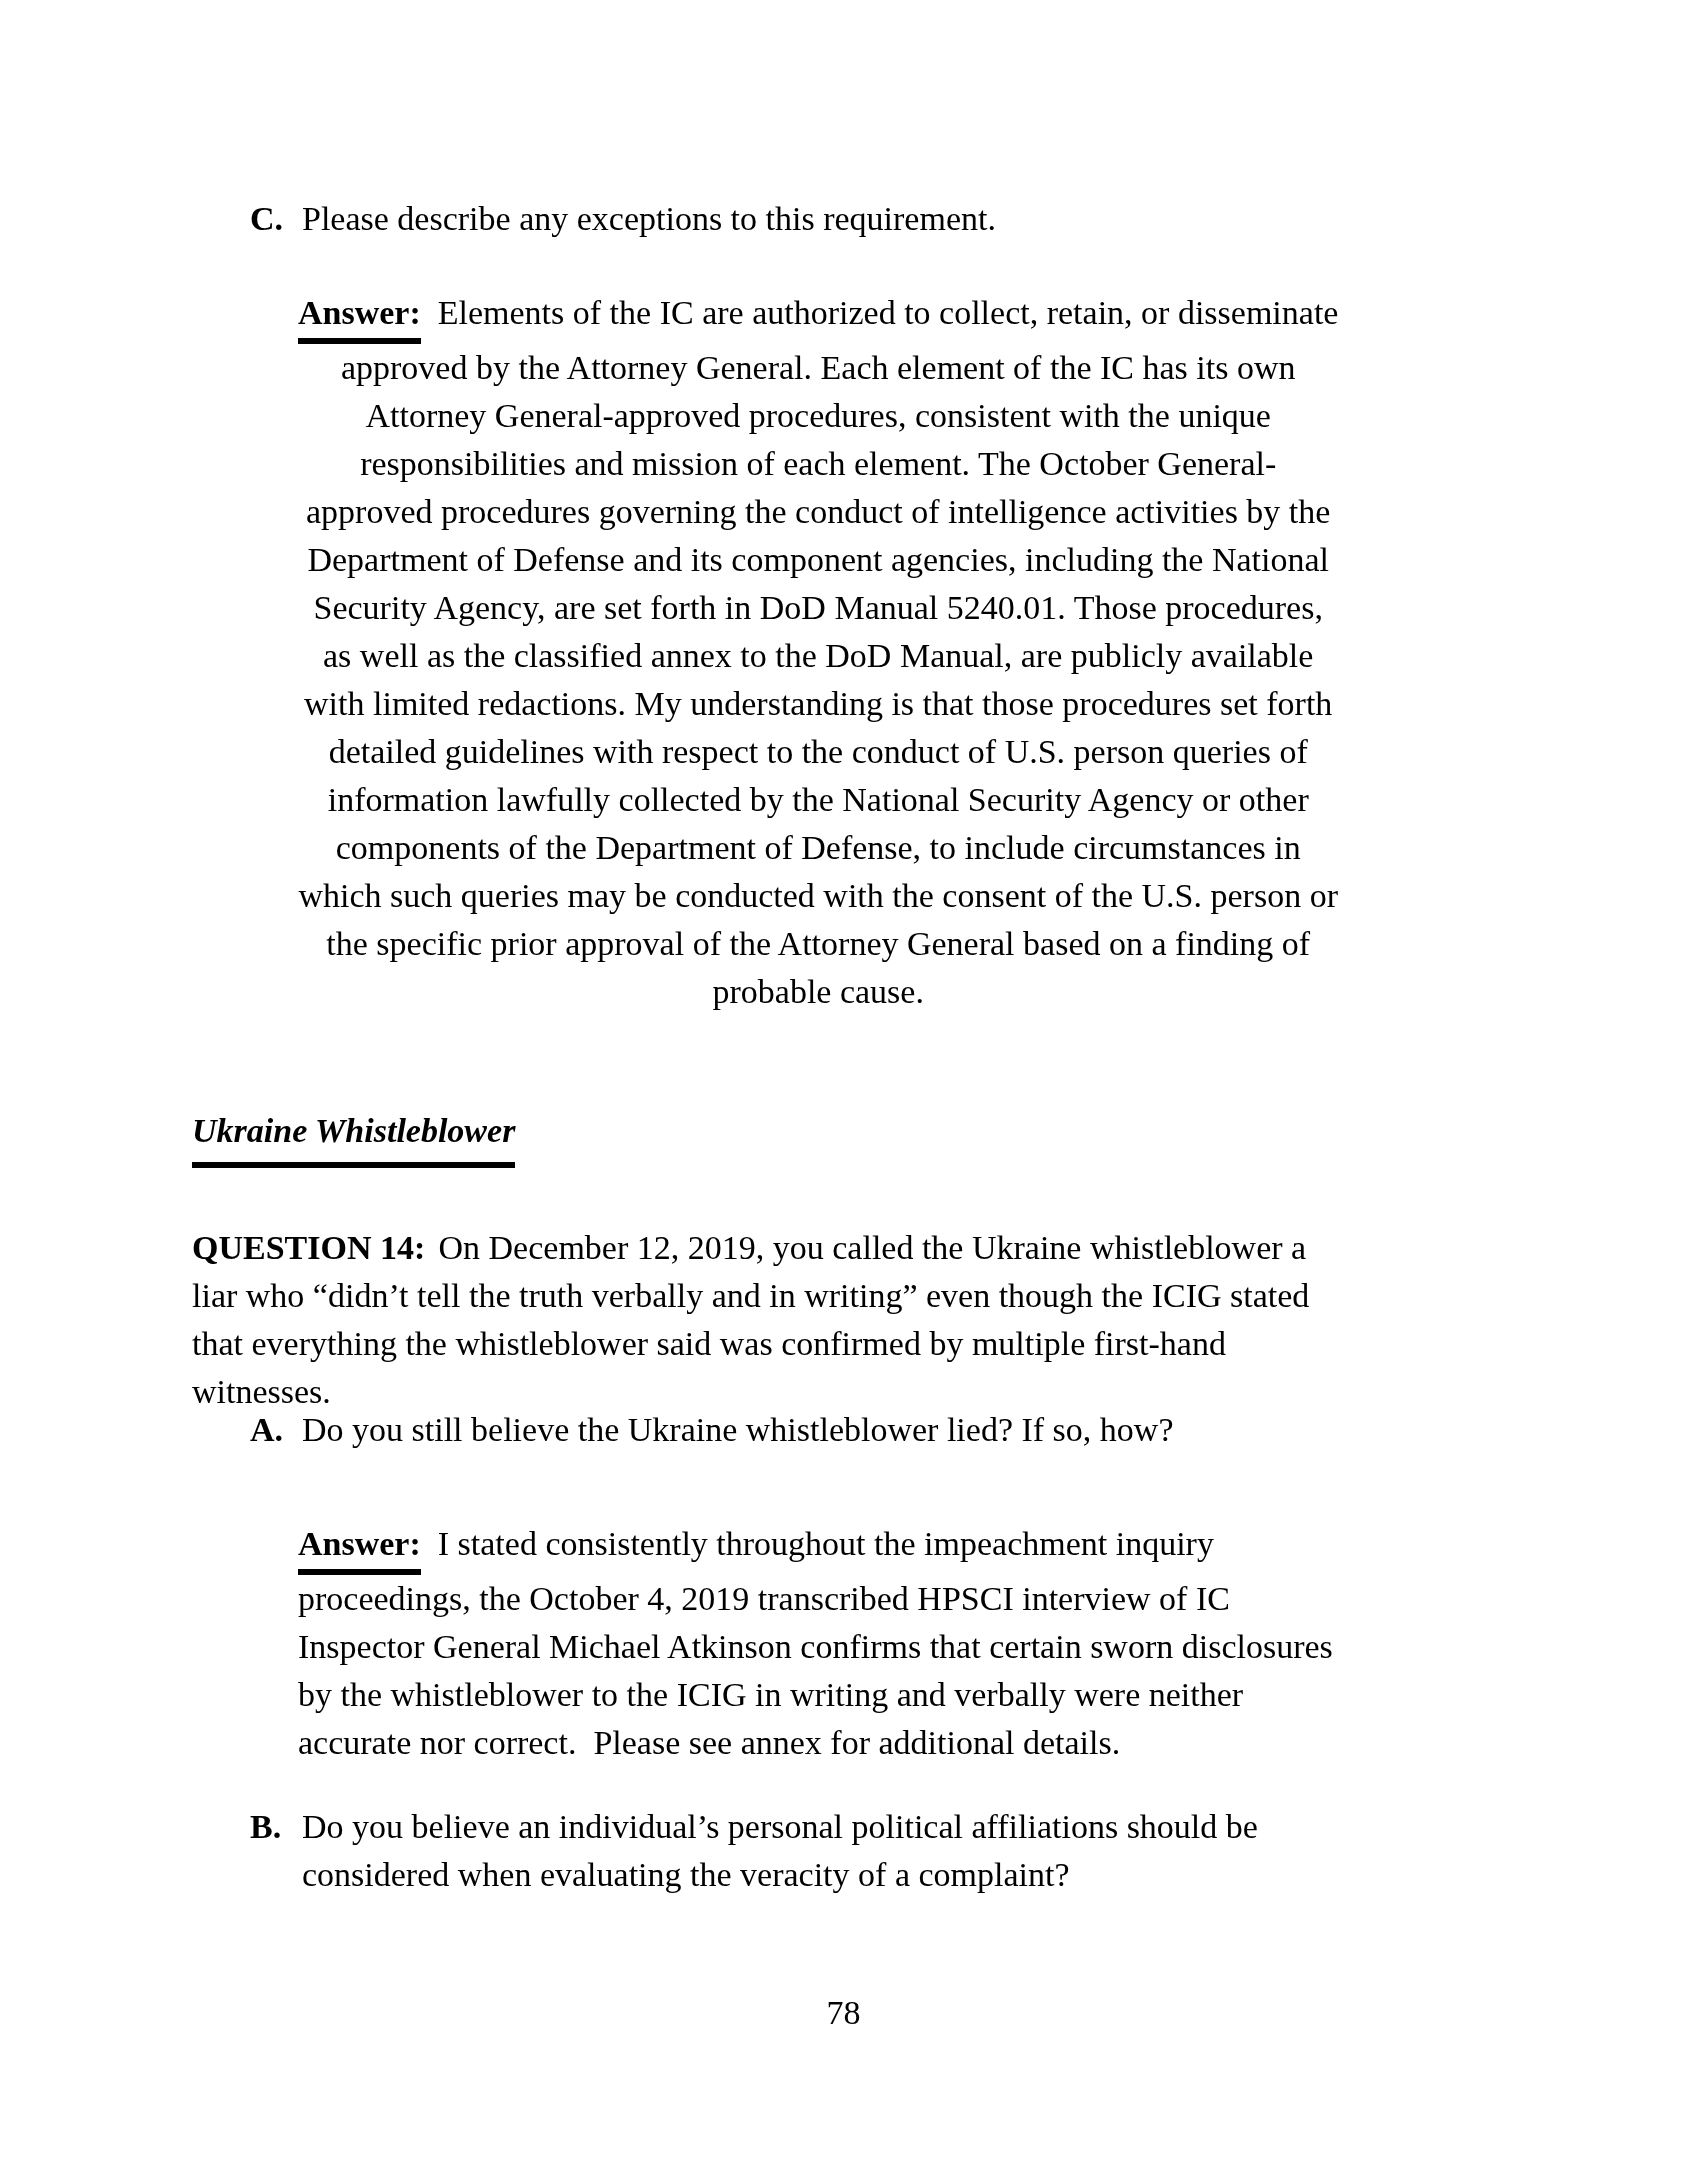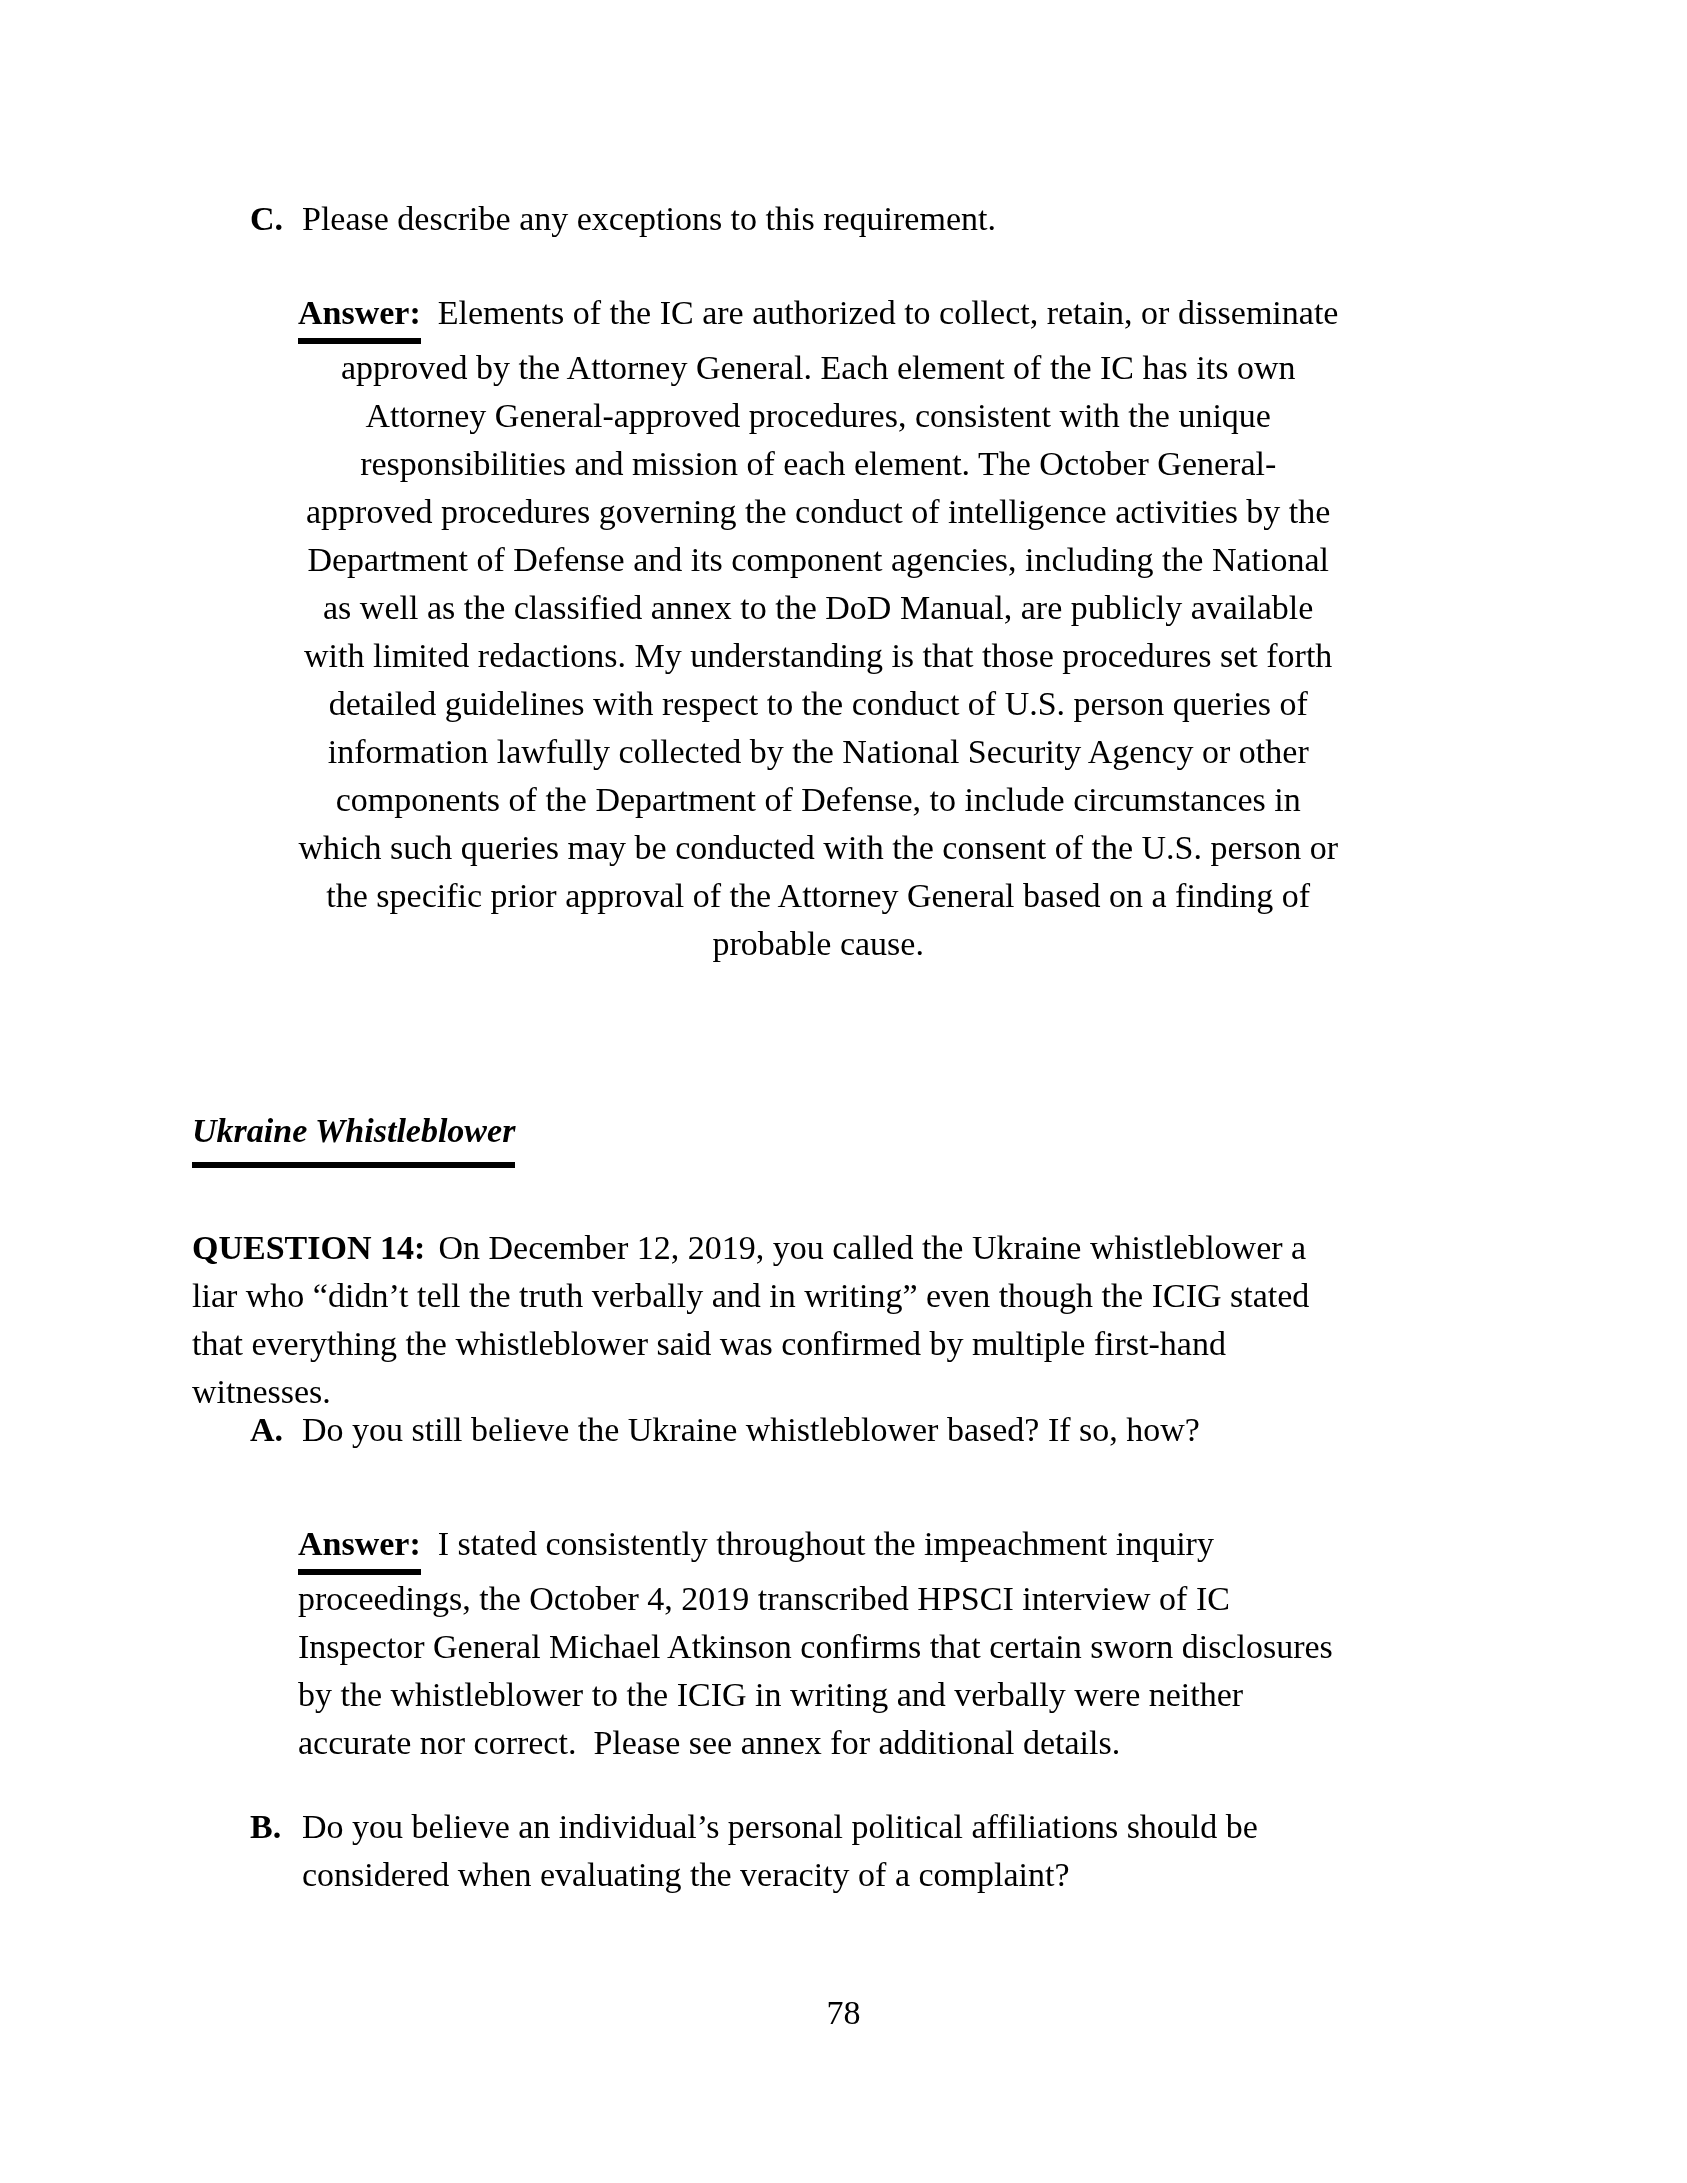--- a/index.html
+++ b/index.html
@@ -47,20 +47,21 @@
   </div>
 
   <div class="abs" style="left:298px; top:289px;text-align:center;">
     <div class="tline"><span class="answer-label">Answer:</span><span>Elements of the IC are authorized to collect, retain, or disseminate</span></div>
     <div>
         <div class="tline">approved by the Attorney General. Each element of the IC has its own</div>
         <div class="tline">Attorney General-approved procedures, consistent with the unique</div>
         <div class="tline">responsibilities and mission of each element. The October General-</div>
         <div class="tline">approved procedures governing the conduct of intelligence activities by the</div>
         <div class="tline">Department of Defense and its component agencies, including the National</div>
+        <div class="tline">Security Agency, are set forth in DoD Manual 5240.01. Those procedures,</div>
         <div class="tline">as well as the classified annex to the DoD Manual, are publicly available</div>
         <div class="tline">with limited redactions. My understanding is that those procedures set forth</div>
         <div class="tline">detailed guidelines with respect to the conduct of U.S. person queries of</div>
         <div class="tline">information lawfully collected by the National Security Agency or other</div>
         <div class="tline">components of the Department of Defense, to include circumstances in</div>
         <div class="tline">which such queries may be conducted with the consent of the U.S. person or</div>
         <div class="tline">the specific prior approval of the Attorney General based on a finding of</div>
         <div class="tline">probable cause.</div>
       </div>
   </div>
@@ -73,21 +74,21 @@
     <div class="tline"><span class="q-label">QUESTION 14:</span><span>On December 12, 2019, you called the Ukraine whistleblower a</span></div>
     <div>
         <div class="tline">liar who “didn’t tell the truth verbally and in writing” even though the ICIG stated</div>
         <div class="tline">that everything the whistleblower said was confirmed by multiple first-hand</div>
         <div class="tline">witnesses.</div>
       </div>
   </div>
 
   <div class="abs hang" style="left:250px; top:1406px;">
     <div class="lab">A.</div>
-    <div class="tline">Do you still believe the Ukraine whistleblower based? If so, how?</div>
+    <div class="tline">Do you still believe the Ukraine whistleblower lied? If so, how?</div>
   </div>
 
   <div class="abs" style="left:298px; top:1520px;">
     <div class="tline"><span class="answer-label">Answer:</span><span>I stated consistently throughout the impeachment inquiry</span></div>
     <div>
         <div class="tline">proceedings, the October 4, 2019 transcribed HPSCI interview of IC</div>
         <div class="tline">Inspector General Michael Atkinson confirms that certain sworn disclosures</div>
         <div class="tline">by the whistleblower to the ICIG in writing and verbally were neither</div>
         <div class="tline">accurate nor correct.  Please see annex for additional details.</div>
       </div>

